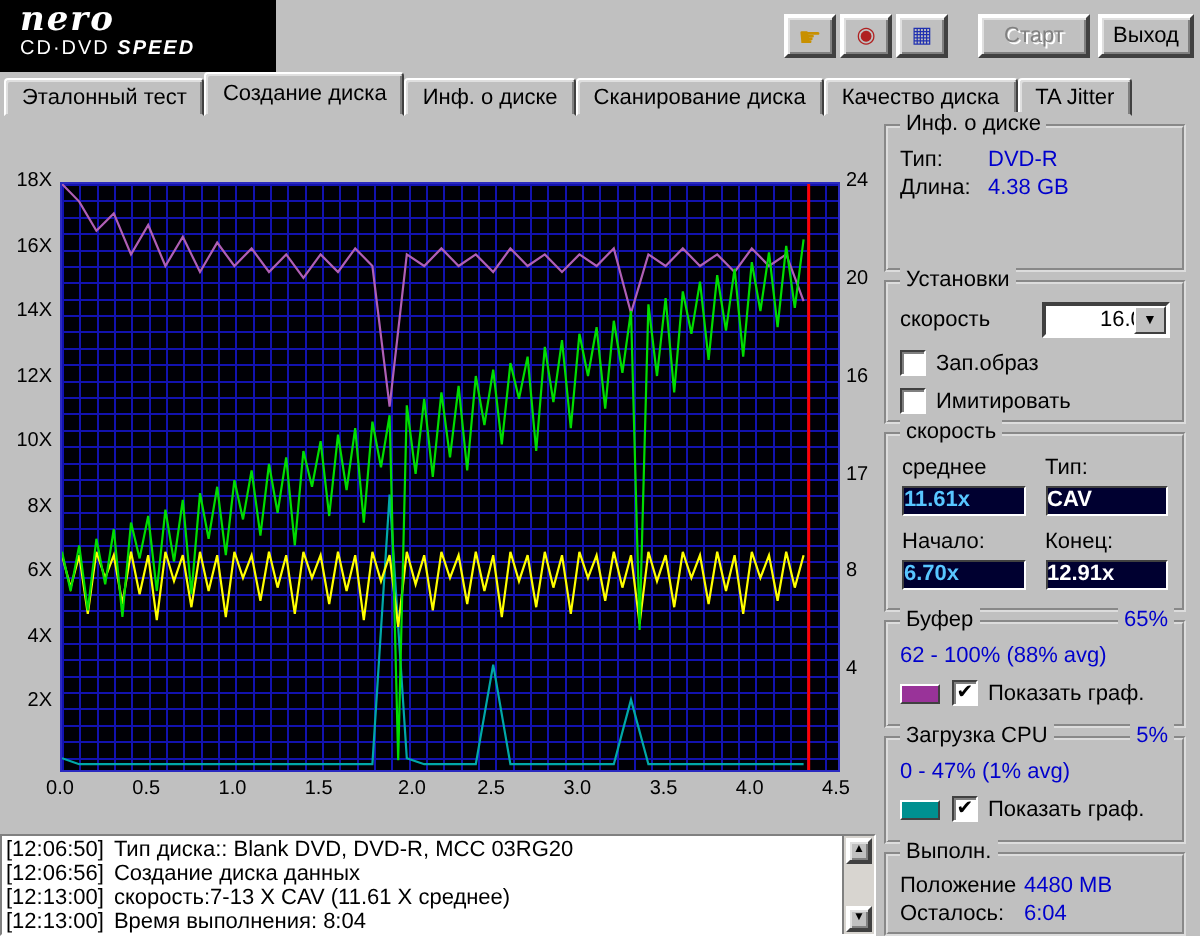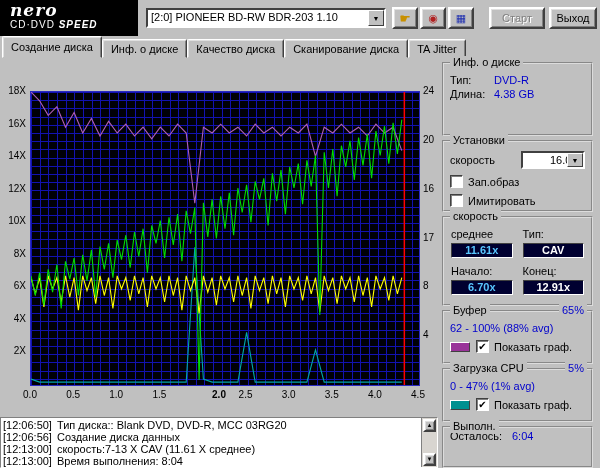--- a/index.html
+++ b/index.html
@@ -66,21 +66,21 @@
   .info-value{color:#0000cc;white-space:nowrap;}
   .set-row{display:flex;align-items:center;justify-content:space-between;margin:9px 6px 0;}
   .mini-combo{width:64px;height:18px;display:flex;padding-left:24px;}
   .chk-row{display:flex;align-items:center;margin:6px 6px 0;}
   .chk{width:13px;height:13px;background:#fff;border:1px solid;border-color:#404040 #fff #fff #404040;
     box-shadow:inset 1px 1px 0 #808080;font-size:10px;line-height:12px;text-align:center;margin-right:5px;flex:none;color:#000;}
   .swatch{width:20px;height:10px;margin-right:6px;border:1px solid;border-color:#fff #404040 #404040 #fff;flex:none;}
   .sp-row{display:flex;gap:10px;margin:3px 7px 0;}
   .sp-row.first{margin-top:10px;}
   .sp-label{flex:1;}
-  .sp-box{flex:1;height:15px;line-height:13px;text-align:center;background:#000030;
+  .sp-box{flex:1;height:15px;line-height:13px;background:#000030;
     border:1px solid;border-color:#404040 #fff #fff #404040;font-weight:bold;}
   .range-text{margin:10px 6px 0;color:#0000cc;white-space:nowrap;}
   .p-label{width:62px;flex:none;}
   #g-progress .info-row.first{margin-top:9px;}
 
   
   #log{position:absolute;left:0;top:417px;width:438px;height:51px;background:#fff;
     border:1px solid;border-color:#808080 #fff #fff #808080;padding:1px 20px 0 2px;overflow:hidden;}
   .log-line{line-height:12px;white-space:nowrap;}
   .log-time{margin-right:5px;}
@@ -93,43 +93,40 @@
 
 <div id="app">
 
   <div class="header">
     <div class="logo">
       <div class="logo-nero">nero</div>
       <div class="logo-sub">
         <span>CD·DVD</span>
         <span class="logo-speed">SPEED</span>
       </div>
-    </div>
-    <div class="drive-combo sunken">
-      <span class="combo-text">[2:0]  PIONEER BD-RW  BDR-203 1.10</span>
-      <span class="combo-arrow">▼</span>
     </div>
     <button class="tool-btn btn3d" id="tool1">
       <span class="icon-hand">☛</span>
     </button>
     <button class="tool-btn btn3d" id="tool2">
       <span class="icon-disc">◉</span>
     </button>
     <button class="tool-btn btn3d" id="tool3">
       <span class="icon-chart">▦</span>
     </button>
     <button class="push-btn btn3d" id="start-btn" disabled="">Старт</button>
     <button class="push-btn btn3d" id="exit-btn">Выход</button>
   </div>
 
   <div class="tabs">
+    <div class="tab">Эталонный тест</div>
     <div class="tab active">Создание диска</div>
     <div class="tab">Инф. о диске</div>
+    <div class="tab">Сканирование диска</div>
     <div class="tab">Качество диска</div>
-    <div class="tab">Сканирование диска</div>
     <div class="tab">TA Jitter</div>
   </div>
 
   <div id="graph-area">
     <div id="plot-area">
         <svg width="388" height="293">
           <polyline points="0.0,0.0 8.6,8.8 17.2,23.4 25.9,14.7 34.5,35.2 43.1,20.5 51.7,41.0 60.4,26.4 69.0,44.0 77.6,29.3 86.2,41.0 94.8,32.2 103.5,44.0 112.1,35.2 120.7,46.9 129.3,35.2 138.0,44.0 146.6,32.2 155.2,41.0 163.8,111.3 172.4,35.2 181.1,41.0 189.7,32.2 198.3,41.0 206.9,35.2 215.6,44.0 224.2,32.2 232.8,41.0 241.4,35.2 250.0,44.0 258.7,35.2 267.3,41.0 275.9,32.2 284.5,64.5 293.2,35.2 301.8,41.0 310.4,32.2 319.0,41.0 327.6,35.2 336.3,44.0 344.9,32.2 353.5,41.0 362.1,35.2 370.8,58.6" fill="none" stroke="#b05fb5" stroke-width="1.1"></polyline>
           <polyline points="0.0,287.1 8.6,290.1 17.2,290.1 25.9,290.1 34.5,290.1 43.1,290.1 51.7,290.1 60.4,290.1 69.0,290.1 77.6,290.1 86.2,290.1 94.8,290.1 103.5,290.1 112.1,290.1 120.7,290.1 129.3,290.1 138.0,290.1 146.6,290.1 155.2,290.1 163.8,155.3 172.4,287.1 181.1,290.1 189.7,290.1 198.3,290.1 206.9,290.1 215.6,240.3 224.2,290.1 232.8,290.1 241.4,290.1 250.0,290.1 258.7,290.1 267.3,290.1 275.9,290.1 284.5,257.8 293.2,290.1 301.8,290.1 310.4,290.1 319.0,290.1 327.6,290.1 336.3,290.1 344.9,290.1 353.5,290.1 362.1,290.1 370.8,290.1" fill="none" stroke="#00a8a8" stroke-width="1.1"></polyline>
           <polyline points="0.0,185.6 4.3,201.8 8.6,185.6 12.9,214.9 17.2,183.9 21.6,197.0 25.9,185.6 30.2,210.0 34.5,183.9 38.8,205.1 43.1,185.6 47.4,218.1 51.7,183.9 56.0,198.6 60.4,185.6 64.7,211.6 69.0,183.9 73.3,203.5 77.6,185.6 81.9,216.5 86.2,183.9 90.5,197.0 94.8,185.6 99.2,208.4 103.5,183.9 107.8,201.8 112.1,185.6 116.4,214.9 120.7,183.9 125.0,197.0 129.3,185.6 133.6,210.0 138.0,183.9 142.3,203.5 146.6,185.6 150.9,218.1 155.2,183.9 159.5,198.6 163.8,185.6 168.1,221.4 172.4,183.9 176.8,200.2 181.1,185.6 185.4,213.2 189.7,183.9 194.0,197.0 198.3,185.6 202.6,210.0 206.9,183.9 211.2,203.5 215.6,185.6 219.9,216.5 224.2,183.9 228.5,198.6 232.8,185.6 237.1,211.6 241.4,183.9 245.7,201.8 250.0,185.6 254.4,214.9 258.7,183.9 263.0,197.0 267.3,185.6 271.6,208.4 275.9,183.9 280.2,201.8 284.5,185.6 288.8,219.8 293.2,183.9 297.5,198.6 301.8,185.6 306.1,211.6 310.4,183.9 314.7,197.0 319.0,185.6 323.3,210.0 327.6,183.9 332.0,203.5 336.3,185.6 340.6,214.9 344.9,183.9 349.2,197.0 353.5,185.6 357.8,208.4 362.1,183.9 366.4,201.8 370.8,185.6" fill="none" stroke="#ffff00" stroke-width="1.1"></polyline>
           <polyline points="0.0,183.9 4.3,203.5 8.6,180.7 12.9,213.2 17.2,177.4 21.6,200.2 25.9,172.5 30.2,216.5 34.5,169.3 38.8,187.2 43.1,166.0 47.4,203.5 51.7,162.8 56.0,188.8 60.4,157.9 64.7,205.1 69.0,154.6 73.3,177.4 77.6,151.4 81.9,185.6 86.2,148.1 90.5,167.7 94.8,143.2 99.2,175.8 103.5,140.0 107.8,164.4 112.1,136.7 116.4,180.7 120.7,133.5 125.0,151.4 129.3,128.6 133.6,166.0 138.0,125.3 142.3,153.0 146.6,122.1 150.9,169.3 155.2,118.8 159.5,141.6 163.8,115.6 168.1,288.1 172.4,110.7 176.8,144.9 181.1,107.4 185.4,146.5 189.7,104.2 194.0,136.7 198.3,100.9 202.6,143.2 206.9,96.0 211.2,120.5 215.6,92.8 219.9,130.2 224.2,89.5 228.5,107.4 232.8,86.3 237.1,133.5 241.4,81.4 245.7,109.1 250.0,78.1 254.4,122.1 258.7,74.9 263.0,96.0 267.3,71.6 271.6,112.3 275.9,68.4 280.2,94.4 284.5,63.5 288.8,223.0 293.2,60.2 297.5,96.0 301.8,57.0 306.1,104.2 310.4,53.7 314.7,74.9 319.0,48.8 323.3,87.9 327.6,45.6 332.0,73.3 336.3,42.3 340.6,86.3 344.9,39.1 349.2,63.5 353.5,34.2 357.8,71.6 362.1,30.9 366.4,61.9 370.8,27.7" fill="none" stroke="#00dd00" stroke-width="1.1"></polyline>
@@ -148,21 +145,21 @@
       <div class="tick tick-right" style="left: 423px; top: 27px;">24</div>
       <div class="tick tick-right" style="left: 423px; top: 75.8333px;">20</div>
       <div class="tick tick-right" style="left: 423px; top: 124.667px;">16</div>
       <div class="tick tick-right" style="left: 423px; top: 173.5px;">17</div>
       <div class="tick tick-right" style="left: 423px; top: 222.333px;">8</div>
       <div class="tick tick-right" style="left: 423px; top: 271.167px;">4</div>
       <div class="tick tick-x" style="left: 18px; top: 331px; width: 24px;">0.0</div>
       <div class="tick tick-x" style="left: 61.1111px; top: 331px; width: 24px;">0.5</div>
       <div class="tick tick-x" style="left: 104.222px; top: 331px; width: 24px;">1.0</div>
       <div class="tick tick-x" style="left: 147.333px; top: 331px; width: 24px;">1.5</div>
-      <div class="tick tick-x" style="left: 207px; top: 331px; width: 24px; font-weight: bold;">2.0</div>
+      <div class="tick tick-x" style="left: 194px; top: 331px; width: 24px;">2.0</div>
       <div class="tick tick-x" style="left: 233.556px; top: 331px; width: 24px;">2.5</div>
       <div class="tick tick-x" style="left: 276.667px; top: 331px; width: 24px;">3.0</div>
       <div class="tick tick-x" style="left: 319.778px; top: 331px; width: 24px;">3.5</div>
       <div class="tick tick-x" style="left: 362.889px; top: 331px; width: 24px;">4.0</div>
       <div class="tick tick-x" style="left: 406px; top: 331px; width: 24px;">4.5</div>
     </div>
 
   <div id="side-panel">
 
     <div class="group" id="g-info">
@@ -233,20 +230,24 @@
       <div class="range-text">0 - 47% (1% avg)</div>
       <div class="chk-row">
         <span class="swatch" style="background: rgb(0, 144, 144);"></span>
         <span class="chk">✔</span>
         <span>Показать граф.</span>
       </div>
     </div>
 
     <div class="group" id="g-progress">
       <span class="group-title">Выполн.</span>
+      <div class="info-row first">
+        <span class="p-label">Положение</span>
+        <span class="info-value">4480 МВ</span>
+      </div>
       <div class="info-row">
         <span class="p-label">Осталось:</span>
         <span class="info-value">6:04</span>
       </div>
     </div>
   </div>
 
   <div id="log">
     <div class="log-line">
       <span class="log-time">[12:06:50]</span><span>Тип диска:: Blank DVD, DVD-R, MCC 03RG20</span>

